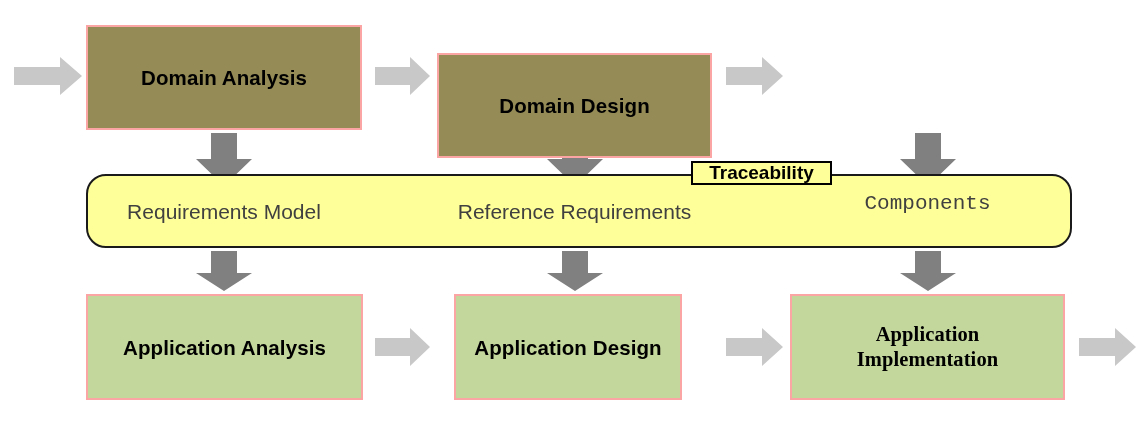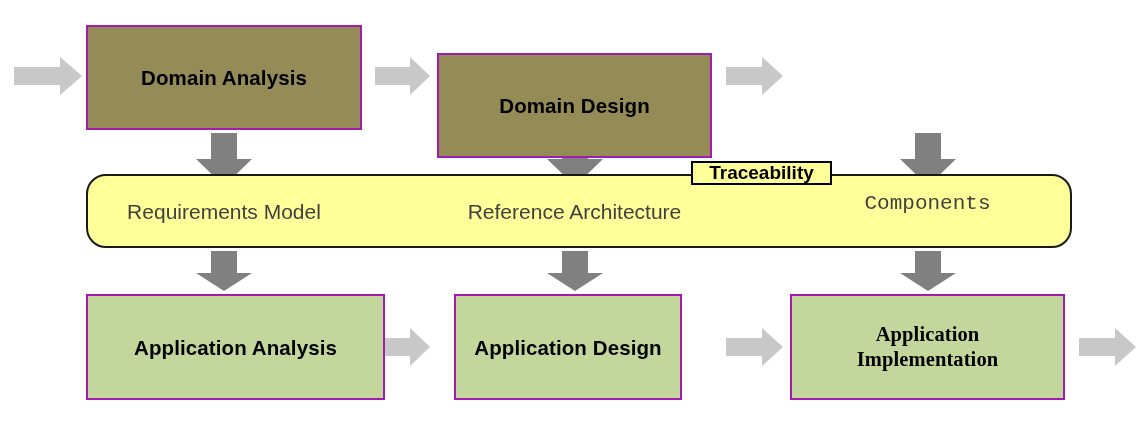--- a/index.html
+++ b/index.html
@@ -15,21 +15,21 @@
     width: 1147px;
     height: 425px;
     background: #ffffff;
     overflow: hidden;
   }
 
   
   .pbox {
     position: absolute;
     box-sizing: border-box;
-    border: 2px solid #a21caf;
+    border: 2px solid #fca5a5;
     display: flex;
     align-items: center;
     justify-content: center;
     text-align: center;
     font-weight: bold;
     font-size: 20.5px;
     line-height: 1.22;
     color: #000000;
     letter-spacing: 0.1px;
   }
@@ -117,32 +117,32 @@
   </div>
 
 
   <div class="band" style="left:86px; top:174px; width:986px; height:74px;"></div>
 
   <div class="band-label" style="left:86px; top:201px; width:276px;">
     <span>Requirements Model</span>
   </div>
 
   <div class="band-label" style="left:437px; top:201px; width:275px;">
-    <span>Reference Architecture</span>
+    <span>Reference Requirements</span>
   </div>
 
   <div class="band-label" style="left:790px; top:193px; width:275px;font-family:Liberation Mono, monospace;">
     <span>Components</span>
   </div>
 
   <div class="trace" style="left:691px; top:161px; width:141px; height:24px;">
     <span>Traceability</span>
   </div>
 
-  <div class="pbox app" style="left:86px; top:294px; width:299px; height:106px;">
+  <div class="pbox app" style="left:86px; top:294px; width:277px; height:106px;">
     <span>Application Analysis</span>
   </div>
 
   <div class="pbox app" style="left:437px; top:294px; width:228px; height:106px;margin-left:17px;">
     <span>Application Design</span>
   </div>
 
   <div class="pbox app" style="left:790px; top:294px; width:275px; height:106px; padding:0 18px;font-family:Liberation Serif, serif;">
     <span>Application Implementation</span>
   </div>

